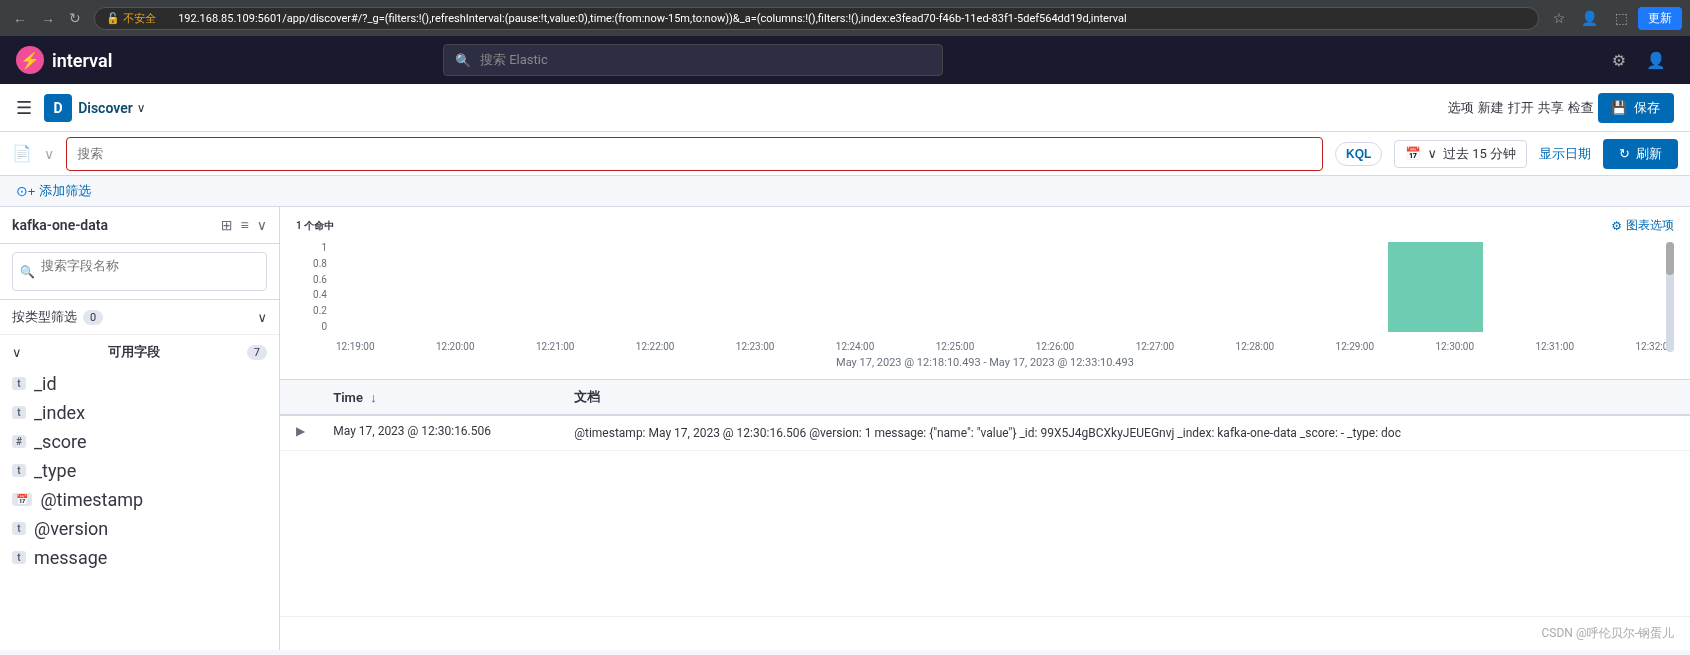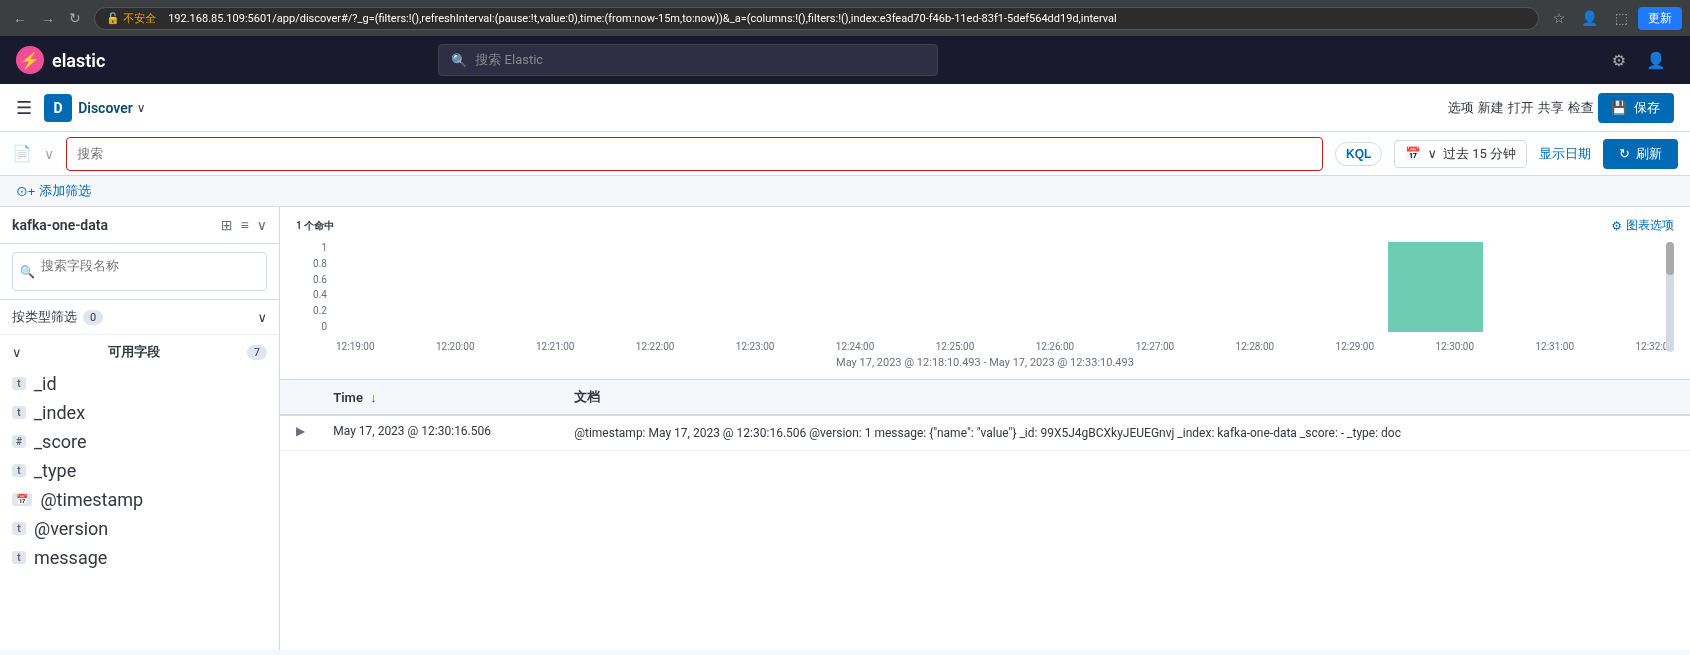--- a/index.html
+++ b/index.html
@@ -21,21 +21,21 @@
     .address-bar {
       flex: 1;
       background: #2c2c2c;
       border: 1px solid #555;
       border-radius: 20px;
       padding: 3px 12px;
       color: #ddd;
       font-size: 12px;
       display: flex;
       align-items: center;
-      gap: 12px;
+      gap: 22px;
     }
     .address-bar .insecure { color: #e8a317; font-size: 11px; }
     .address-bar .url-text { color: #fff; font-size: 11px; white-space: nowrap; overflow: hidden; text-overflow: ellipsis; }
     .browser-actions { display: flex; gap: 4px; align-items: center; }
     .browser-action-btn { background: none; border: none; color: #aaa; cursor: pointer; font-size: 14px; padding: 3px 6px; }
     .update-btn { background: #1d7afc; color: white; border: none; border-radius: 4px; padding: 3px 10px; font-size: 12px; cursor: pointer; }
 
     
     .top-nav {
       background: #1a1a2e;
@@ -246,21 +246,21 @@
     <button class="browser-action-btn">⬚</button>
     <button class="update-btn">更新</button>
   </div>
 </div>
 
 <div class="top-nav">
   <div class="elastic-logo">
     <div class="logo-icon">
       <span style="font-size:16px;">⚡</span>
     </div>
-    <span>elastic</span>
+    <span>interval</span>
   </div>
   <div class="search-bar-global">
     <span>🔍</span>
     <span style="color:#888;">搜索 Elastic</span>
   </div>
   <div class="top-nav-right">
     <button class="top-nav-icon-btn">⚙</button>
     <button class="top-nav-icon-btn">👤</button>
   </div>
 </div>
@@ -450,14 +450,15 @@
       </td>
       <td class="time-cell">May 17, 2023 @ 12:30:16.506</td>
       <td>
                 <div class="doc-content">@timestamp: May 17, 2023 @ 12:30:16.506   @version: 1   message: {"name": "value"}   _id: 99X5J4gBCXkyJEUEGnvj   _index: kafka-one-data   _score: -   _type: doc</div>
               </td>
     </tr>
           </tbody>
       </table>
     </div>
 
+    <div class="watermark">CSDN @呼伦贝尔-钢蛋儿</div>
   </div>
 </div>
 
 </body></html>

